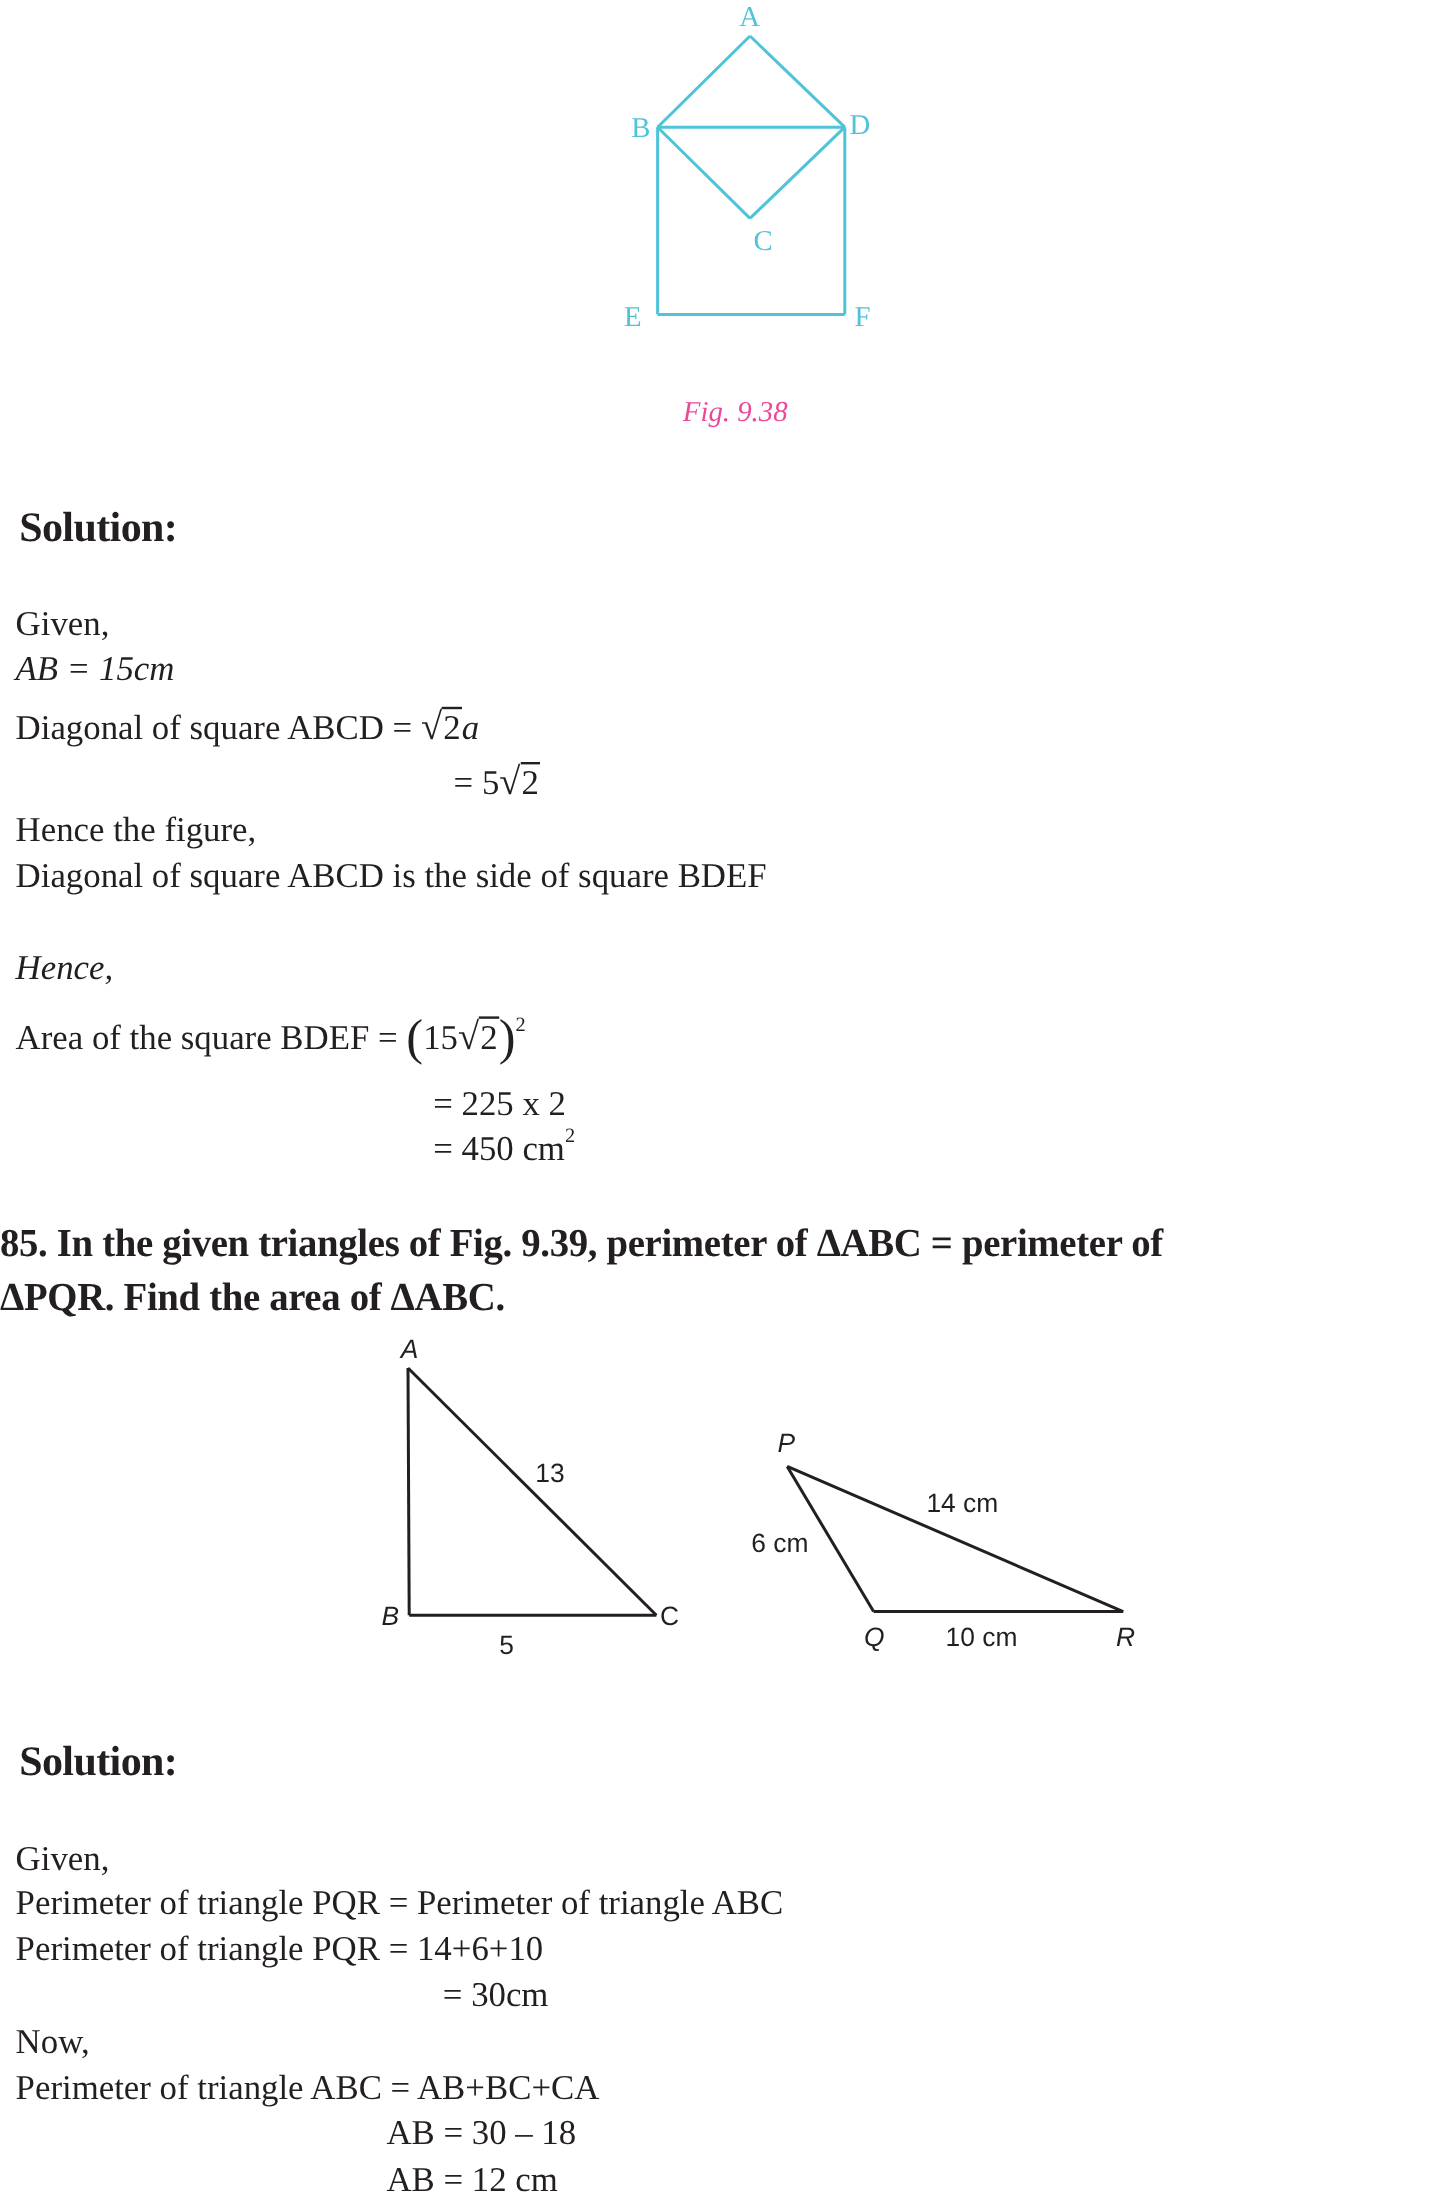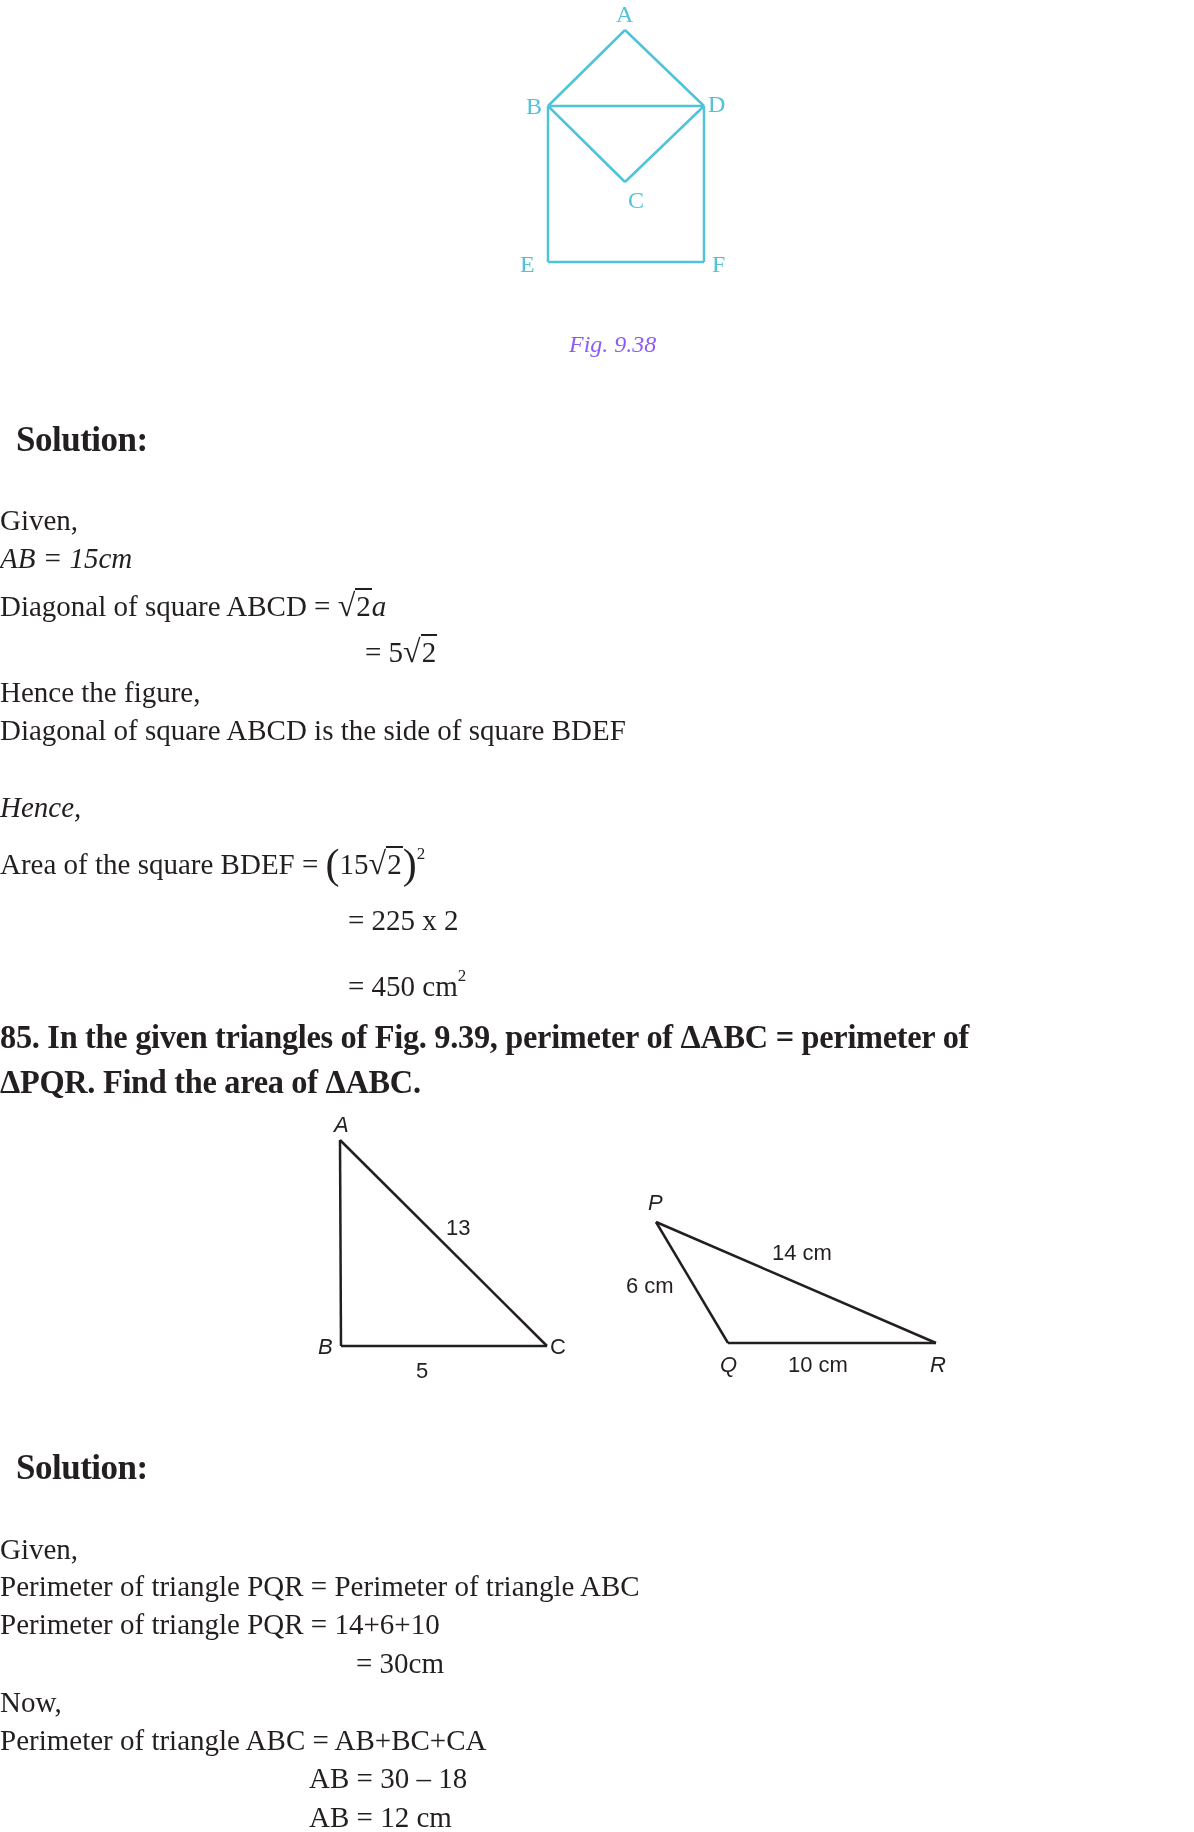--- a/index.html
+++ b/index.html
@@ -2,24 +2,24 @@
 <html><head>
   <meta charset="utf-8">
   <style>
     html, body { margin: 0; padding: 0; background: #ffffff; }
     body {
       width: 1194px; height: 1832px; position: relative; overflow: hidden;
       font-family: "Liberation Serif", "DejaVu Serif", serif;
       color: #231f20;
     }
     .abs { position: absolute; white-space: nowrap; }
-    .line { font-size: 29px; line-height: 34px; }
+    .line { font-size: 29px; line-height: 34px; padding-left: 13px; }
     .heading { font-size: 35px; font-weight: bold; letter-spacing: -0.5px; padding-left: 16px; }
     .question { font-size: 33px; font-weight: bold; line-height: 45px; letter-spacing: -0.3px; transform: scaleX(0.98); transform-origin: left; }
-    .caption { font-size: 24px; font-style: italic; color: #8b5cf6; }
+    .caption { font-size: 24px; font-style: italic; color: #ec4899; }
     .fig-svg { position: absolute; }
     .fig-label-blue { font-family: "Liberation Serif", serif; font-size: 24px; fill: #4fc3d8; }
     .fig-label-tri { font-family: "Liberation Sans", sans-serif; font-size: 22px; fill: #231f20; }
     .fig-label-tri-it { font-family: "Liberation Sans", sans-serif; font-size: 22px; font-style: italic; fill: #231f20; }
     .sqrt { display: inline-block; position: relative; }
     .sqrt-sign { font-size: 32px; }
     .sqrt-body { border-top: 2px solid #231f20; padding: 0 1px; }
     .italic { font-style: italic; }
     sup { font-size: 17px; vertical-align: 15px; line-height: 0; }
     .paren { font-size: 42px; vertical-align: -4px; font-weight: 100; }
@@ -59,21 +59,21 @@
   <span>= 5</span><span class="sqrt"><span class="sqrt-sign">√</span><span class="sqrt-body">2</span></span>
 </div>
 <div class="abs line" style="left:0;top:675px;">Hence the figure,</div>
 <div class="abs line" style="left:0;top:713px;">Diagonal of square ABCD is the side of square BDEF</div>
 
 <div class="abs line" style="left:0;top:790px;font-style:italic;">Hence,</div>
 <div class="abs line" style="left:0;top:846px;">
   <span>Area of the square BDEF = </span><span class="paren">(</span><span>15</span><span class="sqrt"><span class="sqrt-sign">√</span><span class="sqrt-body">2</span></span><span class="paren">)</span><sup>2</sup>
 </div>
 <div class="abs line" style="left:348px;top:903px;">= 225 x 2</div>
-<div class="abs line" style="left:348px;top:941px;margin-top:28px;">
+<div class="abs line" style="left:348px;top:941px;">
   <span>= 450 cm</span><sup>2</sup>
 </div>
 
 <div class="abs question" style="left:0;top:1015px;">85. In the given triangles of Fig. 9.39, perimeter of ΔABC = perimeter of</div>
 <div class="abs question" style="left:0;top:1060px;">ΔPQR. Find the area of ΔABC.</div>
 
 <svg class="fig-svg" style="left:300px;top:1110px;" width="660" height="280" viewBox="0 0 660 280">
   <g stroke="#231f20" stroke-width="2.5" fill="none">
     <line x1="40" y1="30" x2="41" y2="236"></line>
     <line x1="41" y1="236" x2="247" y2="236"></line>

